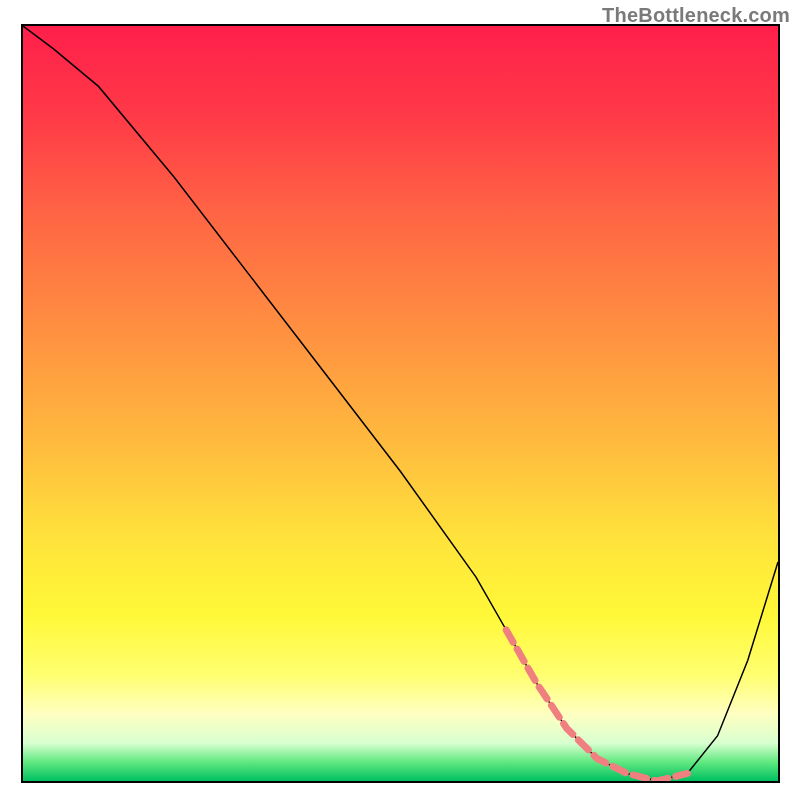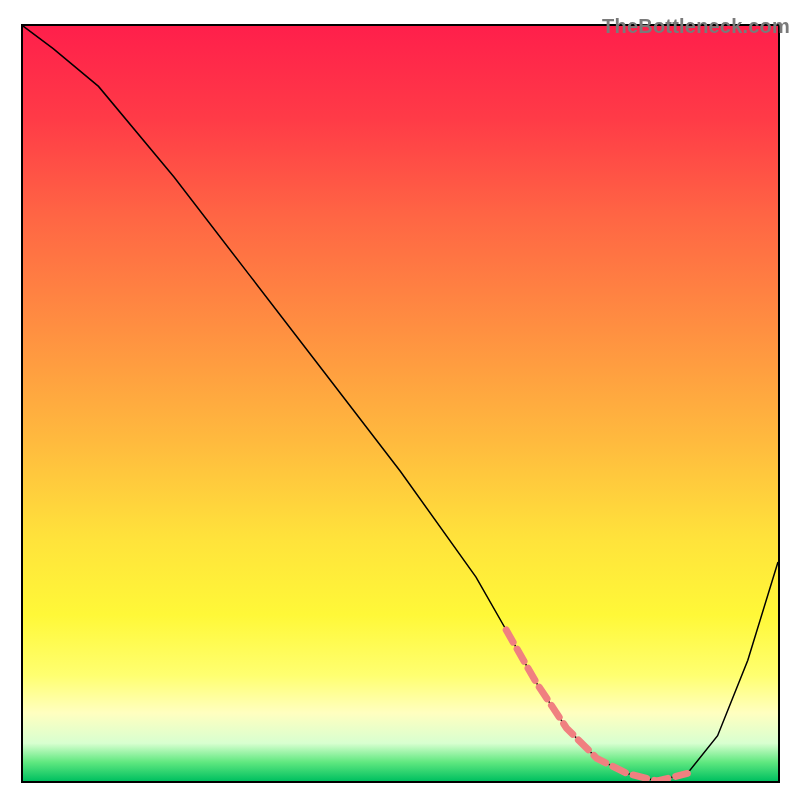--- a/index.html
+++ b/index.html
@@ -13,21 +13,20 @@
   }
   .watermark {
     position: absolute;
     top: 4px;
     right: 10px;
     font-size: 20px;
     font-weight: bold;
     color: #7a7a7a;
     letter-spacing: 0.2px;
     z-index: 10;
-    margin-top: 11px;
   }
   .plot-frame {
     position: absolute;
     left: 21px;
     top: 24px;
     width: 759px;
     height: 759px;
     border: 2px solid #000;
     box-sizing: border-box;
     overflow: hidden;

